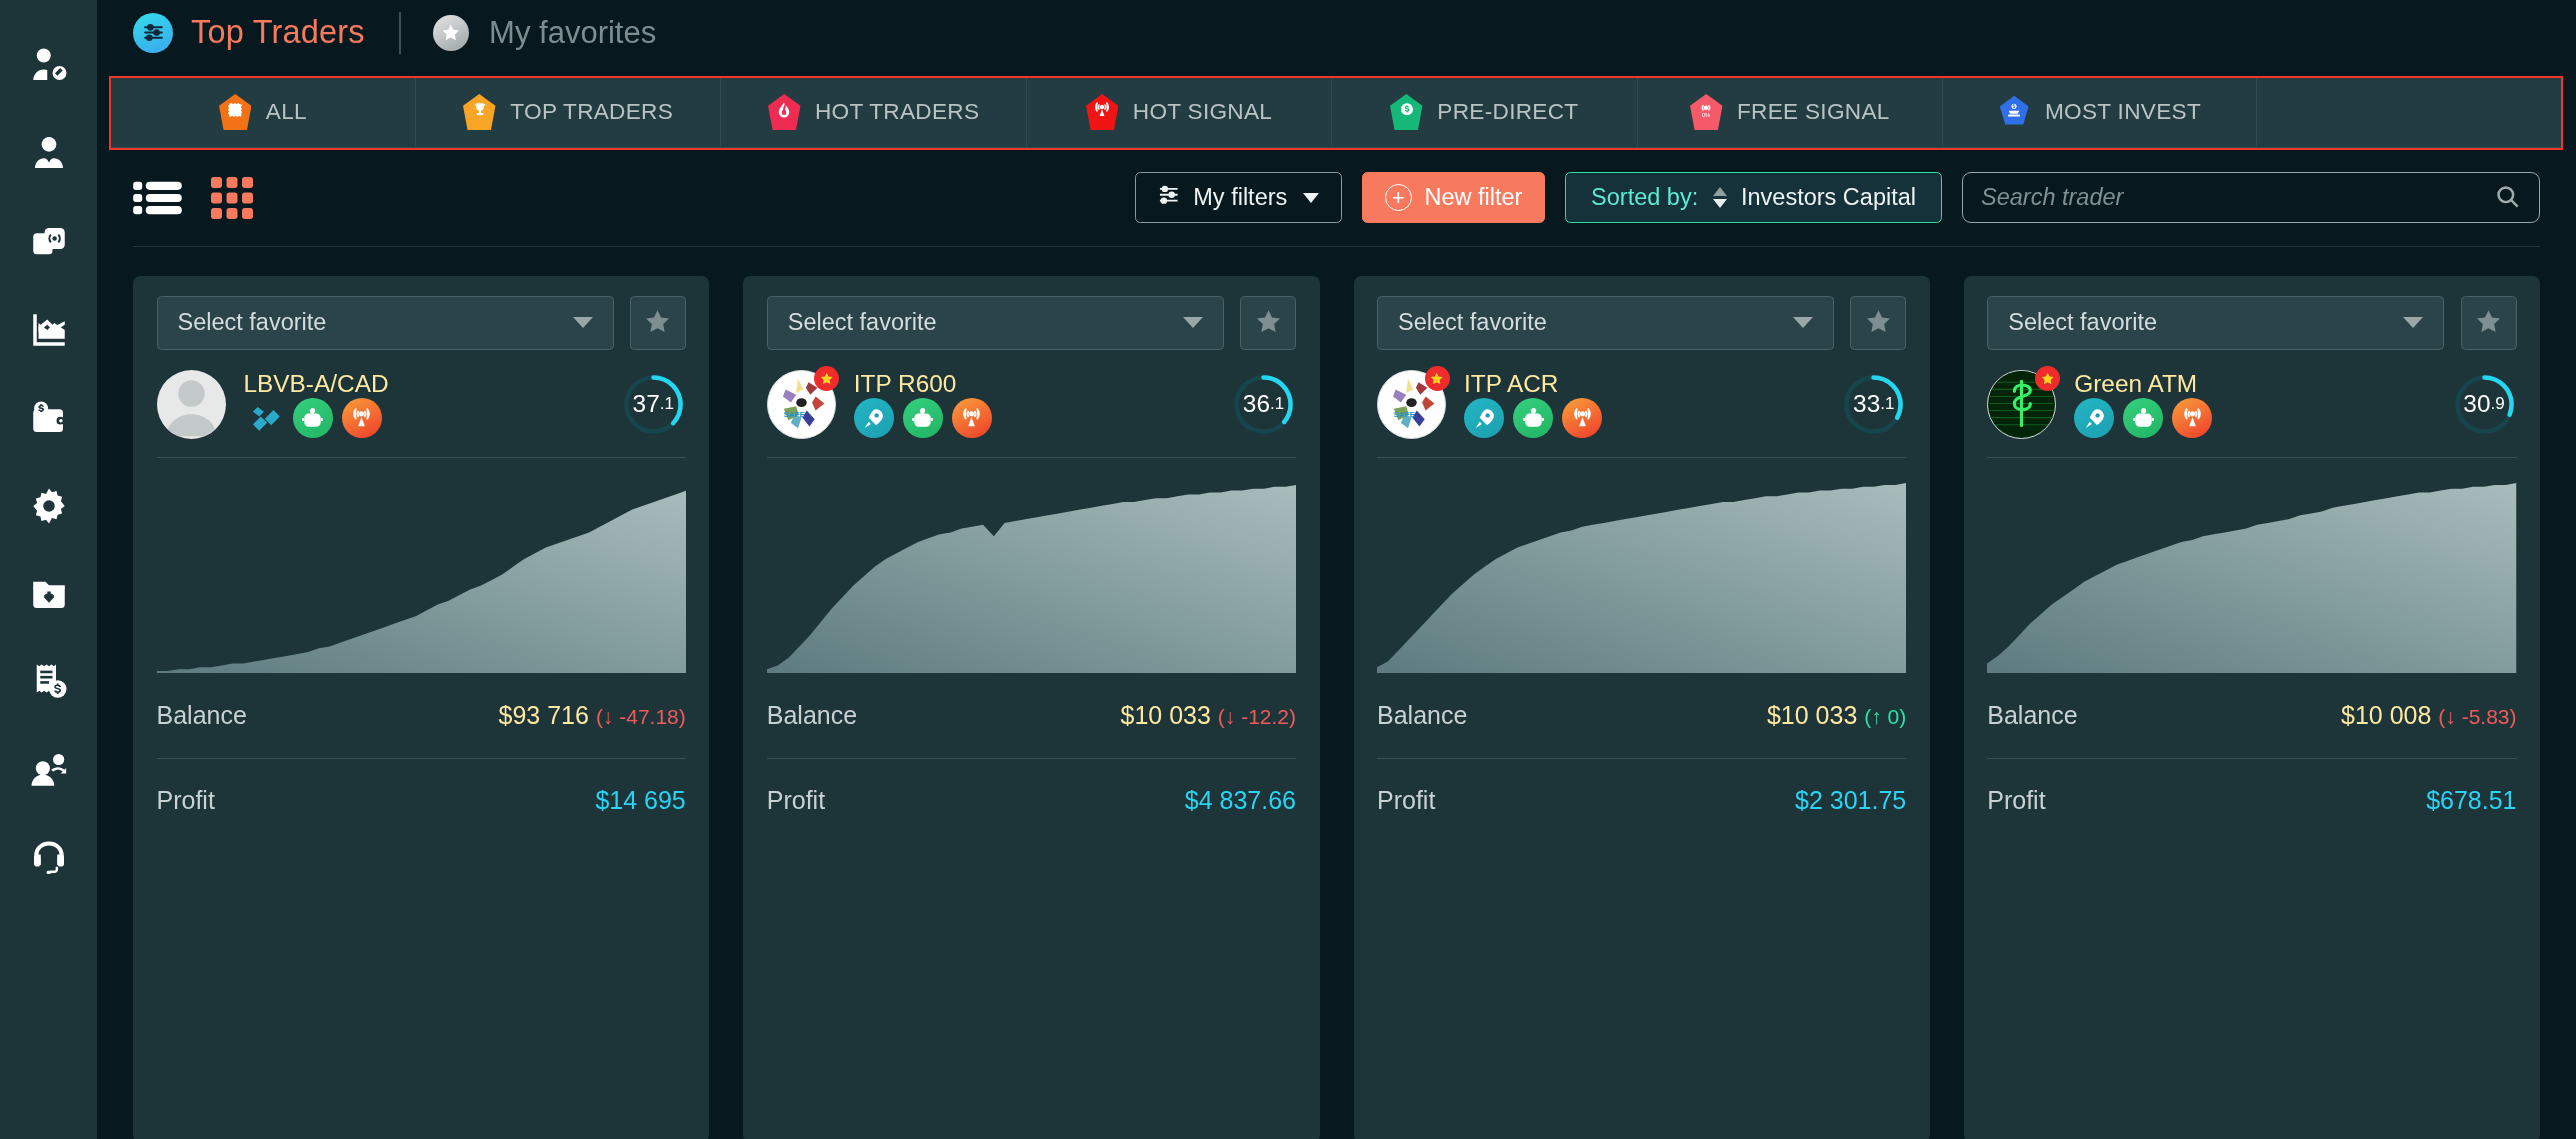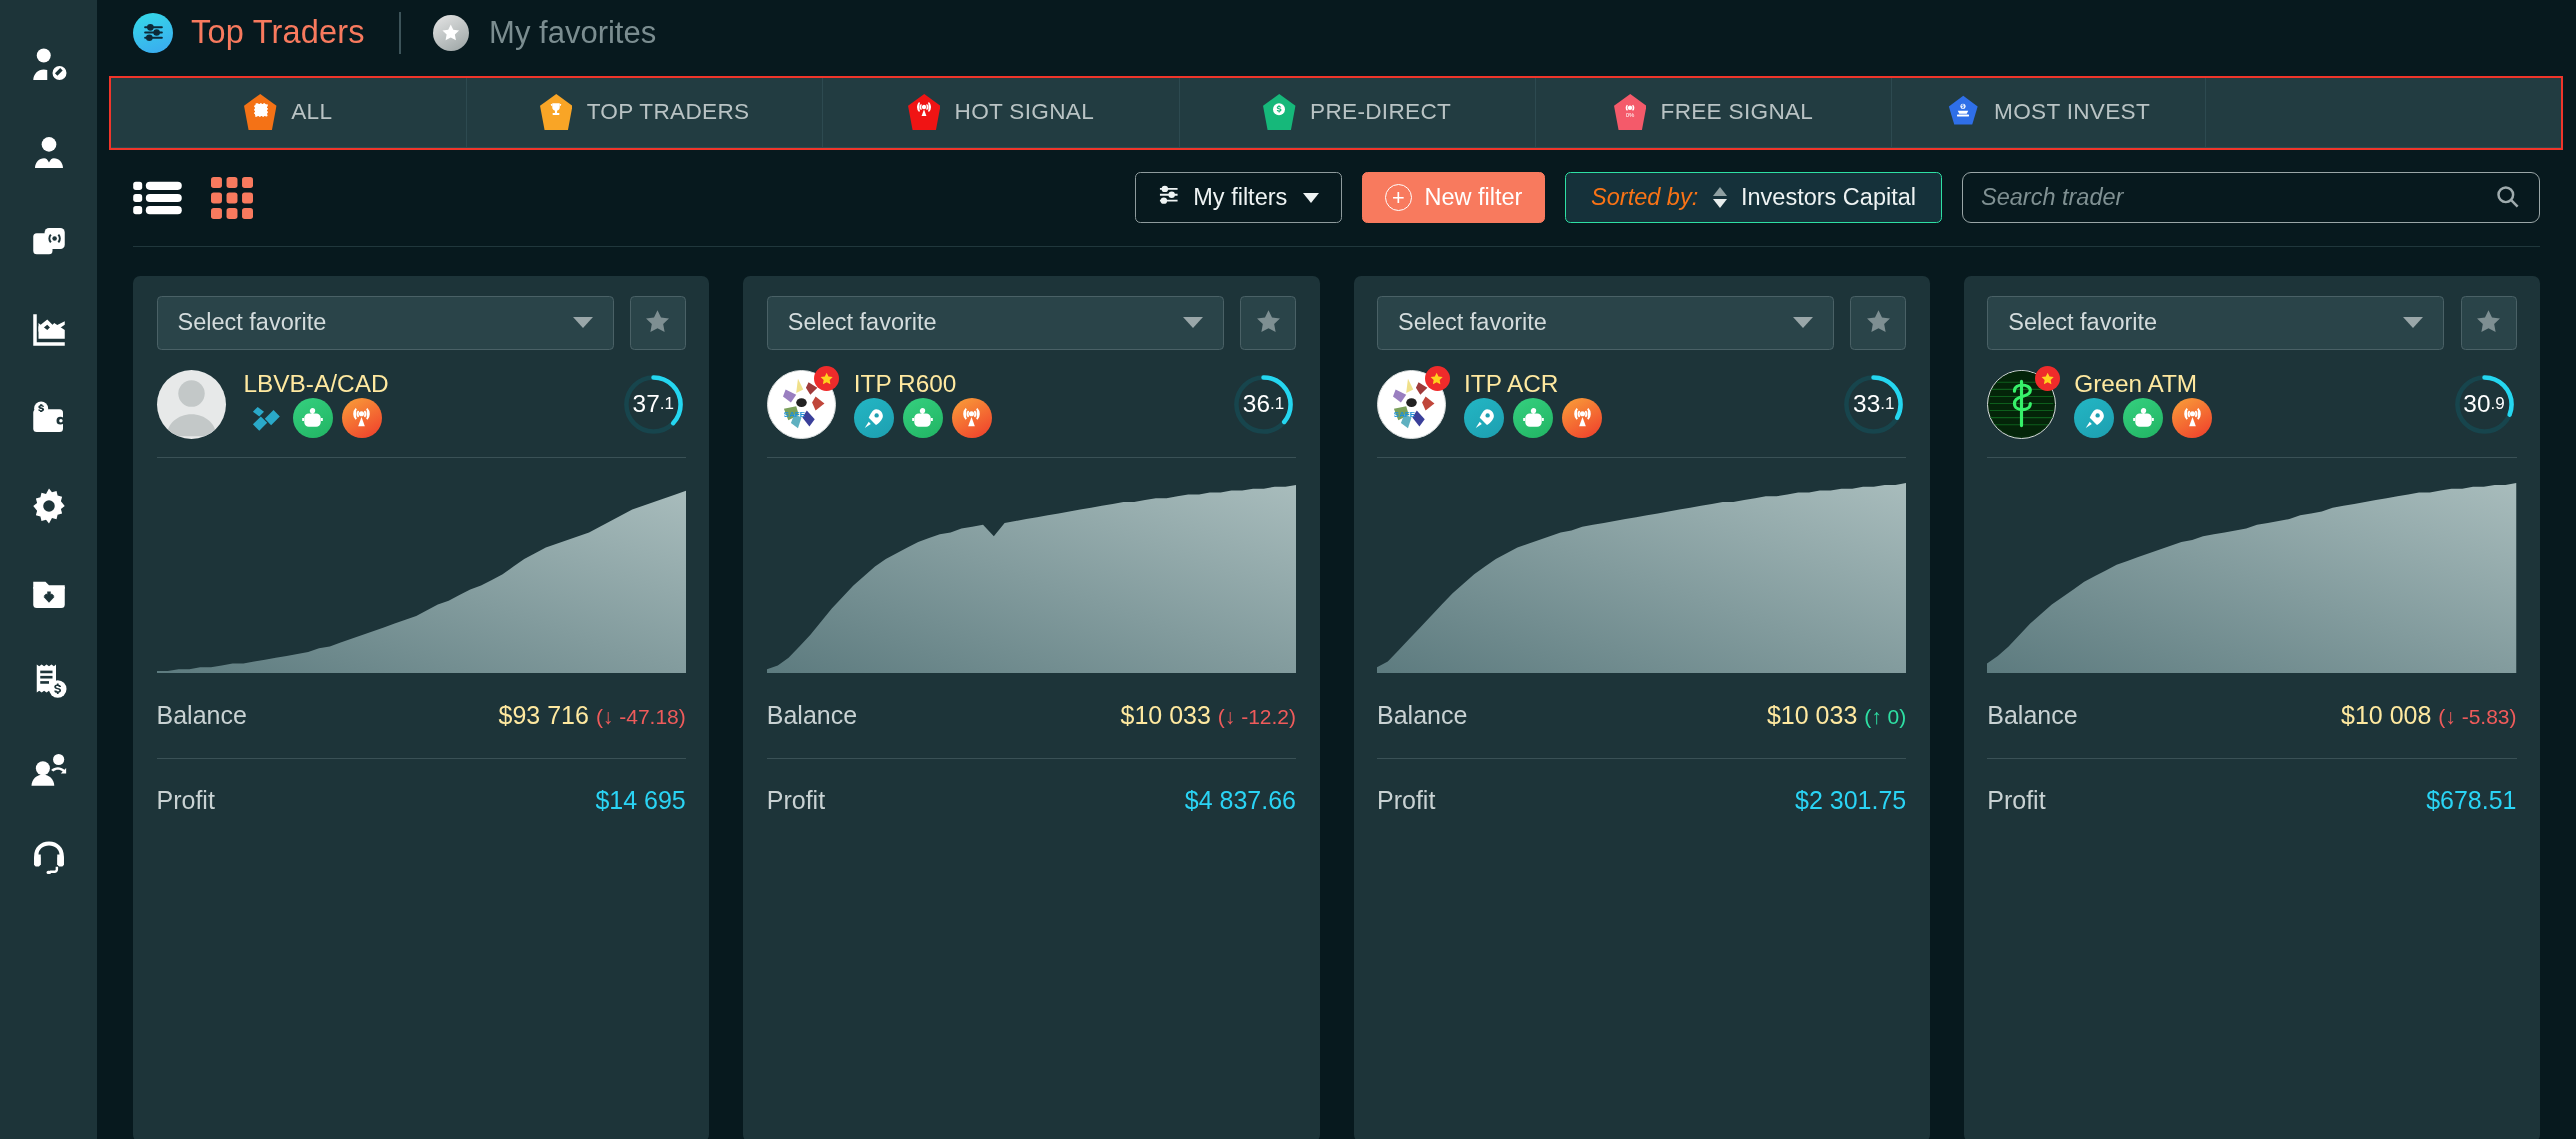--- a/index.html
+++ b/index.html
@@ -109,21 +109,21 @@
   .btn-newfilter { background: #f87a5e; color: #fff; border: 0.9px solid #f87a5e; }
   .plus-circle {
     width: 27px; height: 27px; border-radius: 50%; border: 1.8px solid #fff;
     display: flex; align-items: center; justify-content: center;
     font-size: 21.7px; line-height: 1; color: #fff;
   }
   .btn-sorted {
     border: 0.9px solid #2ee0a4; background: #15313a; color: #d9e2e3;
     padding: 0 25px; gap: 9px;
   }
-  .sorted-label { color: #f97316; font-style: italic; }
+  .sorted-label { color: #5eead4; }
   .sort-arrows { display: flex; flex-direction: column; gap: 2.7px; margin: 0 5.4px; }
   .sort-arrows .up { width:0;height:0;border-left:7.2px solid transparent;border-right:7.2px solid transparent;border-bottom:9px solid #8fa0a2; }
   .sort-arrows .down { width:0;height:0;border-left:7.2px solid transparent;border-right:7.2px solid transparent;border-top:9px solid #e8eded; }
   .sorted-value { color: #eef3f3; }
   .search-box {
     width: 578px; height: 51px; border: 0.9px solid #9aa6a7; border-radius: 9px;
     display: flex; align-items: center; padding: 0 18px; background: transparent;
   }
   .search-box input {
     flex: 1; background: transparent; border: none; outline: none;
@@ -382,20 +382,34 @@
                   <path d="M7 3h10v5a5 5 0 01-10 0z"></path>
                   <path d="M5 4h2v3a3 3 0 01-2-3zM19 4h-2v3a3 3 0 002-3z"></path>
                   <rect x="10.6" y="12" width="2.8" height="4"></rect>
                   <rect x="7.5" y="16" width="9" height="2.6" rx=".6"></rect>
                 </svg>
               </span>
           </span>
           <span class="tab-label">TOP TRADERS</span>
         </div>
 
+        <div class="tab">
+          <span class="pent">
+            <svg viewBox="0 0 36 40">
+                <path d="M18 0 L36 13 L31 40 L5 40 L0 13 Z" fill="#ef2b52"></path>
+              </svg>
+            <span class="glyph">
+                <svg viewBox="0 0 24 24">
+                  <path d="M12 2c2 4-1 5-1 8 0 1.5 1 2.5 1 2.5S15 10 14 6c3 2 5 5.5 5 9a7 7 0 11-14 0c0-5 4-8 7-13z" fill="#fff"></path>
+                  <path d="M12 10c1.5 1.2 3 3 3 5.5a3 3 0 11-6 0c0-2 1.6-4 3-5.5z" fill="#ef2b52"></path>
+                </svg>
+              </span>
+          </span>
+          <span class="tab-label">HOT TRADERS</span>
+        </div>
 
 
         <div class="tab">
           <span class="pent">
             <svg viewBox="0 0 36 40">
                 <path d="M18 0 L36 13 L31 40 L5 40 L0 13 Z" fill="#f01414"></path>
               </svg>
             <span class="glyph">
                 <svg viewBox="0 0 24 24" fill="none" stroke="#fff" stroke-width="1.8">
                   <circle cx="12" cy="8" r="2" fill="#fff"></circle>

